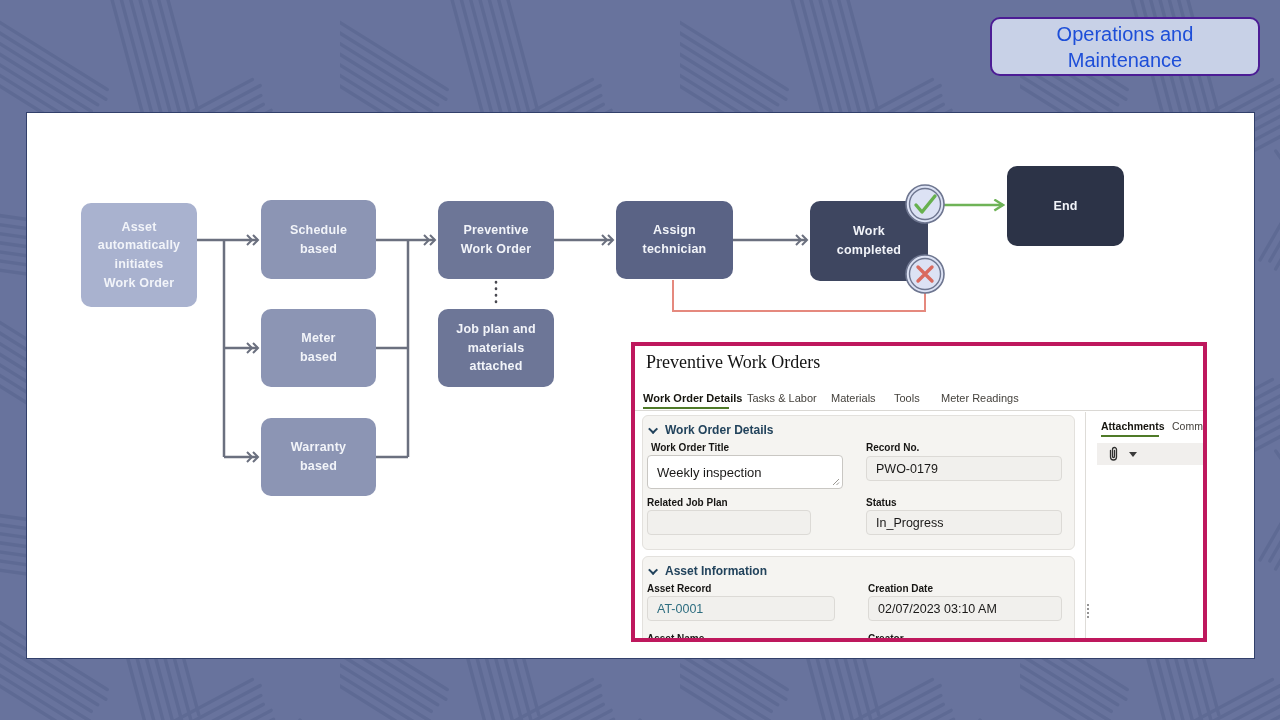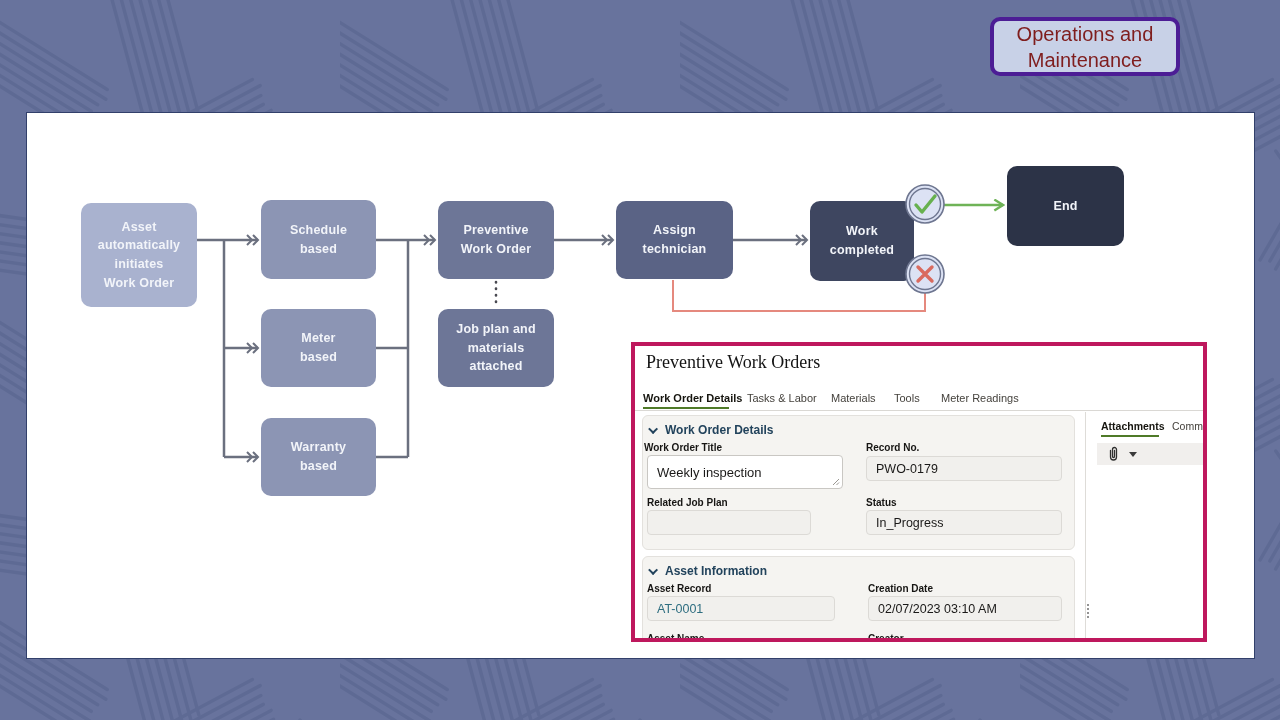--- a/index.html
+++ b/index.html
@@ -2,24 +2,24 @@
 <html><head>
 <meta charset="utf-8">
 <style>
   * { margin:0; padding:0; box-sizing:border-box; }
   html,body { width:1280px; height:720px; overflow:hidden; }
   body { font-family:"Liberation Sans", sans-serif; }
   #stage { position:relative; width:1280px; height:720px; background:#68739d; overflow:hidden; }
   #bg-pattern { position:absolute; inset:0; z-index:0; }
 
   
-  .badge { position:absolute; left:990px; top:17px; width:190px; height:59px; z-index:3;
-    background:#c8d1e7; border:4px solid #4c1d95; border-radius:10px;
+  .badge { position:absolute; left:990px; top:17px; width:270px; height:59px; z-index:3;
+    background:#c8d1e7; border:2px solid #4c1d95; border-radius:10px;
     display:flex; align-items:center; justify-content:center; text-align:center;
-    font-size:20px; line-height:1.3; color:#7f1d1d; white-space:pre-line; }
+    font-size:20px; line-height:1.3; color:#1d4ed8; white-space:pre-line; }
 
   
   #canvas { position:absolute; left:26px; top:112px; width:1229px; height:547px;
     background:#ffffff; border:1px solid #32406b; z-index:2; }
 
   
   .fbox { position:absolute; border-radius:10px; display:flex; align-items:center; justify-content:center;
     text-align:center; color:#f2f4f9; font-size:12.5px; font-weight:600; line-height:1.5;
     white-space:pre-line; z-index:1; letter-spacing:.2px; }
   #flow-svg { position:absolute; left:0; top:0; width:1229px; height:547px; z-index:4; pointer-events:none; }
@@ -100,21 +100,21 @@
 based</div>
     <div class="fbox" style="left:234px;top:305px;width:115px;height:78px;background:#8c95b4;">Warranty
 based</div>
     <div class="fbox" style="left:411px;top:88px;width:116px;height:78px;background:#6d7697;">Preventive
 Work Order</div>
     <div class="fbox" style="left:411px;top:196px;width:116px;height:78px;background:#6d7697;">Job plan and
 materials
 attached</div>
     <div class="fbox" style="left:589px;top:88px;width:117px;height:78px;background:#5a6385;">Assign
 technician</div>
-    <div class="fbox" style="left:783px;top:88px;width:104px;height:80px;background:#3e4660;">Work
+    <div class="fbox" style="left:783px;top:88px;width:118px;height:80px;background:#3e4660;">Work
 completed</div>
     <div class="fbox" style="left:980px;top:53px;width:117px;height:80px;background:#2c3347;">End</div>
 
     <svg id="flow-svg" xmlns="http://www.w3.org/2000/svg">
       <defs>
         <marker id="mgray" viewBox="0 0 14 12" refX="12" refY="6" markerWidth="14" markerHeight="12" markerUnits="userSpaceOnUse" orient="auto">
           <path d="M1,1 L6,6 L1,11" fill="none" stroke="#6b707f" stroke-width="2"></path>
           <path d="M7,1 L12,6 L7,11" fill="none" stroke="#6b707f" stroke-width="2"></path>
         </marker>
         <marker id="mgreen" viewBox="0 0 12 12" refX="10" refY="6" markerWidth="13" markerHeight="13" markerUnits="userSpaceOnUse" orient="auto">
@@ -158,21 +158,21 @@
       <span class="tab" style="left:259px;">Tools</span>
       <span class="tab" style="left:306px;">Meter Readings</span>
       <div class="tab-underline"></div>
       <div class="app-divider"></div>
 
       <div class="card" style="top:69px;height:135px;">
         <div class="card-head">
           <span class="chev"></span>
           <span>Work Order Details</span>
         </div>
-        <div class="flabel" style="left:1px;top:26px;text-align:right;">Work Order Title</div>
+        <div class="flabel" style="left:8px;top:26px;text-align:right;">Work Order Title</div>
         <div class="ffield white" style="left:4px;top:39px;width:196px;">
           <span style="font-size:13px;">Weekly inspection</span>
           <svg class="rsz" width="8" height="8">
             <path d="M7,1 L1,7 M7,4.5 L4.5,7" stroke="#9a9893" stroke-width="1" fill="none"></path>
           </svg>
         </div>
         <div class="flabel" style="left:223px;top:26px;">Record No.</div>
         <div class="ffield" style="left:223px;top:40px;width:196px;">
           <span>PWO-0179</span>
         </div>

